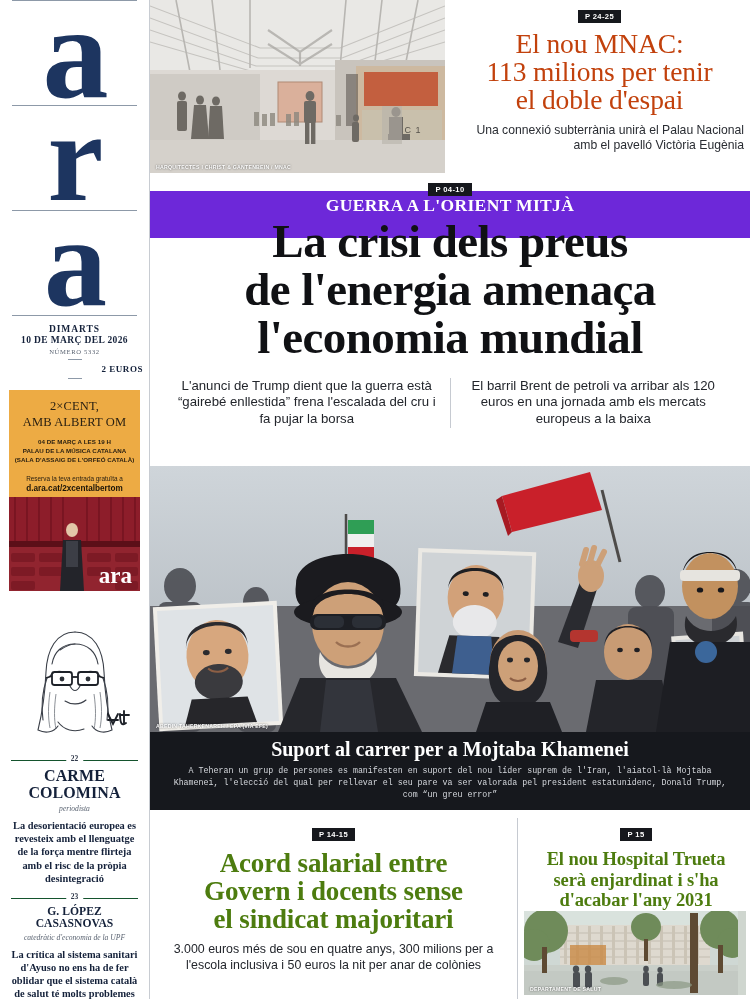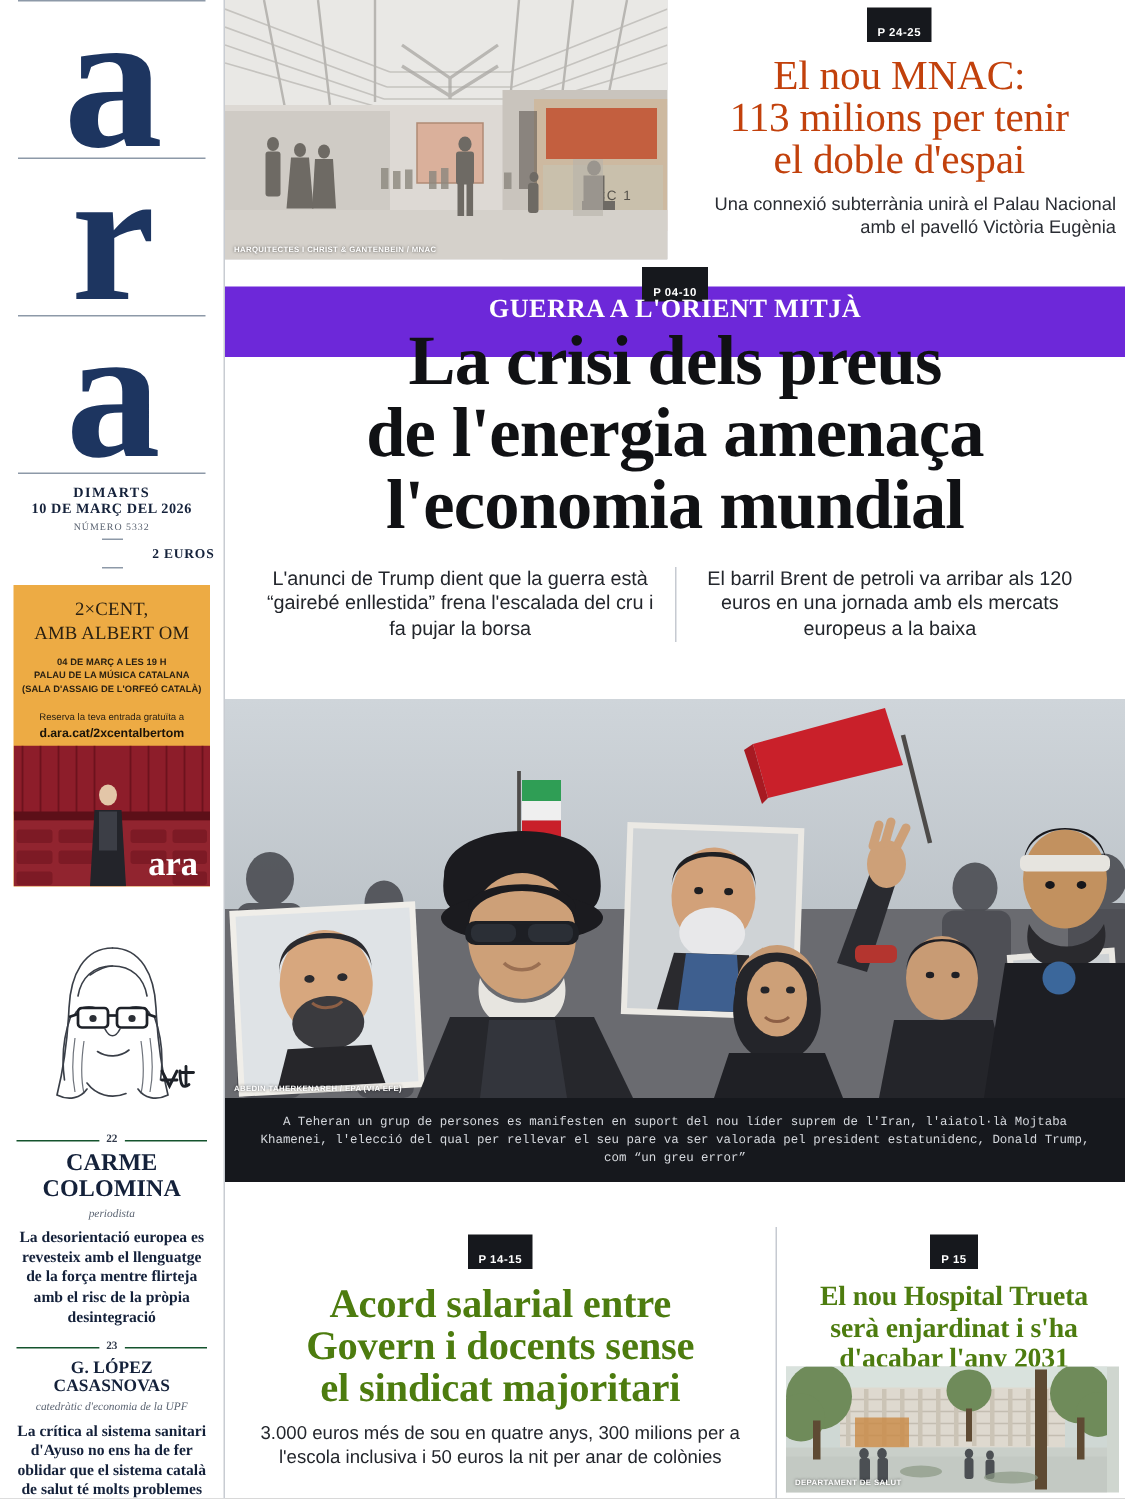--- a/index.html
+++ b/index.html
@@ -51,21 +51,21 @@
            line-height:1.04;margin-top:7px;letter-spacing:.005em;}
   .op-role{text-align:center;font-style:italic;font-size:7.6px;color:#5b6472;margin-top:3px;}
   .op-quote{text-align:center;font-size:10.4px;line-height:1.26;color:#14213a;margin-top:6px;font-weight:700;}
   .op2{margin-top:13px;}
   .op2 .op-name{font-size:11.6px;}
   
   #main{position:absolute;left:150px;top:0;width:600px;height:999px;}
   .pbadge{
     display:inline-block;background:#16181d;color:#fff;
     font-family:"Liberation Sans",sans-serif;font-weight:700;
-    font-size:7.6px;letter-spacing:.05em;padding:12px 7px 2px;
+    font-size:7.6px;letter-spacing:.05em;padding:2px 7px 2px;
   }
   
   #topblock{position:absolute;left:0;top:0;width:600px;height:178px;display:flex;}
   #mnac-photo{width:295px;height:173px;position:relative;overflow:hidden;background:#d8d8d6;}
   .ph-credit{
     position:absolute;left:6px;bottom:3px;
     font-family:"Liberation Sans",sans-serif;font-weight:700;
     font-size:5.2px;letter-spacing:.045em;color:#ffffff;
     text-shadow:0 0 2px rgba(0,0,0,.65);
   }
@@ -491,20 +491,21 @@
               <ellipse cx="571" cy="124" rx="3.2" ry="2.6"></ellipse>
             </g>
         </g>
 
         <ellipse cx="556" cy="186" rx="11" ry="11" fill="#3f6fa8" opacity=".9"></ellipse>
       </svg>
       <div class="ph-credit">ABEDIN TAHERKENAREH / EPA (VIA EFE)</div>
     </div>
 
     <div id="photo-caption">
+      <div class="cap-h">Suport al carrer per a Mojtaba Khamenei</div>
       <div class="cap-b">A Teheran un grup de persones es manifesten en suport del nou líder suprem de l'Iran, l'aiatol·là Mojtaba Khamenei, l'elecció del qual per rellevar el seu pare va ser valorada pel president estatunidenc, Donald Trump, com “un greu error”</div>
     </div>
 
     <div id="bottom">
 
       <div id="b-left">
         <div class="badge-center">
           <span class="pbadge">P 14-15</span>
         </div>
         <div class="b-h" style="white-space:pre-line">Acord salarial entre

